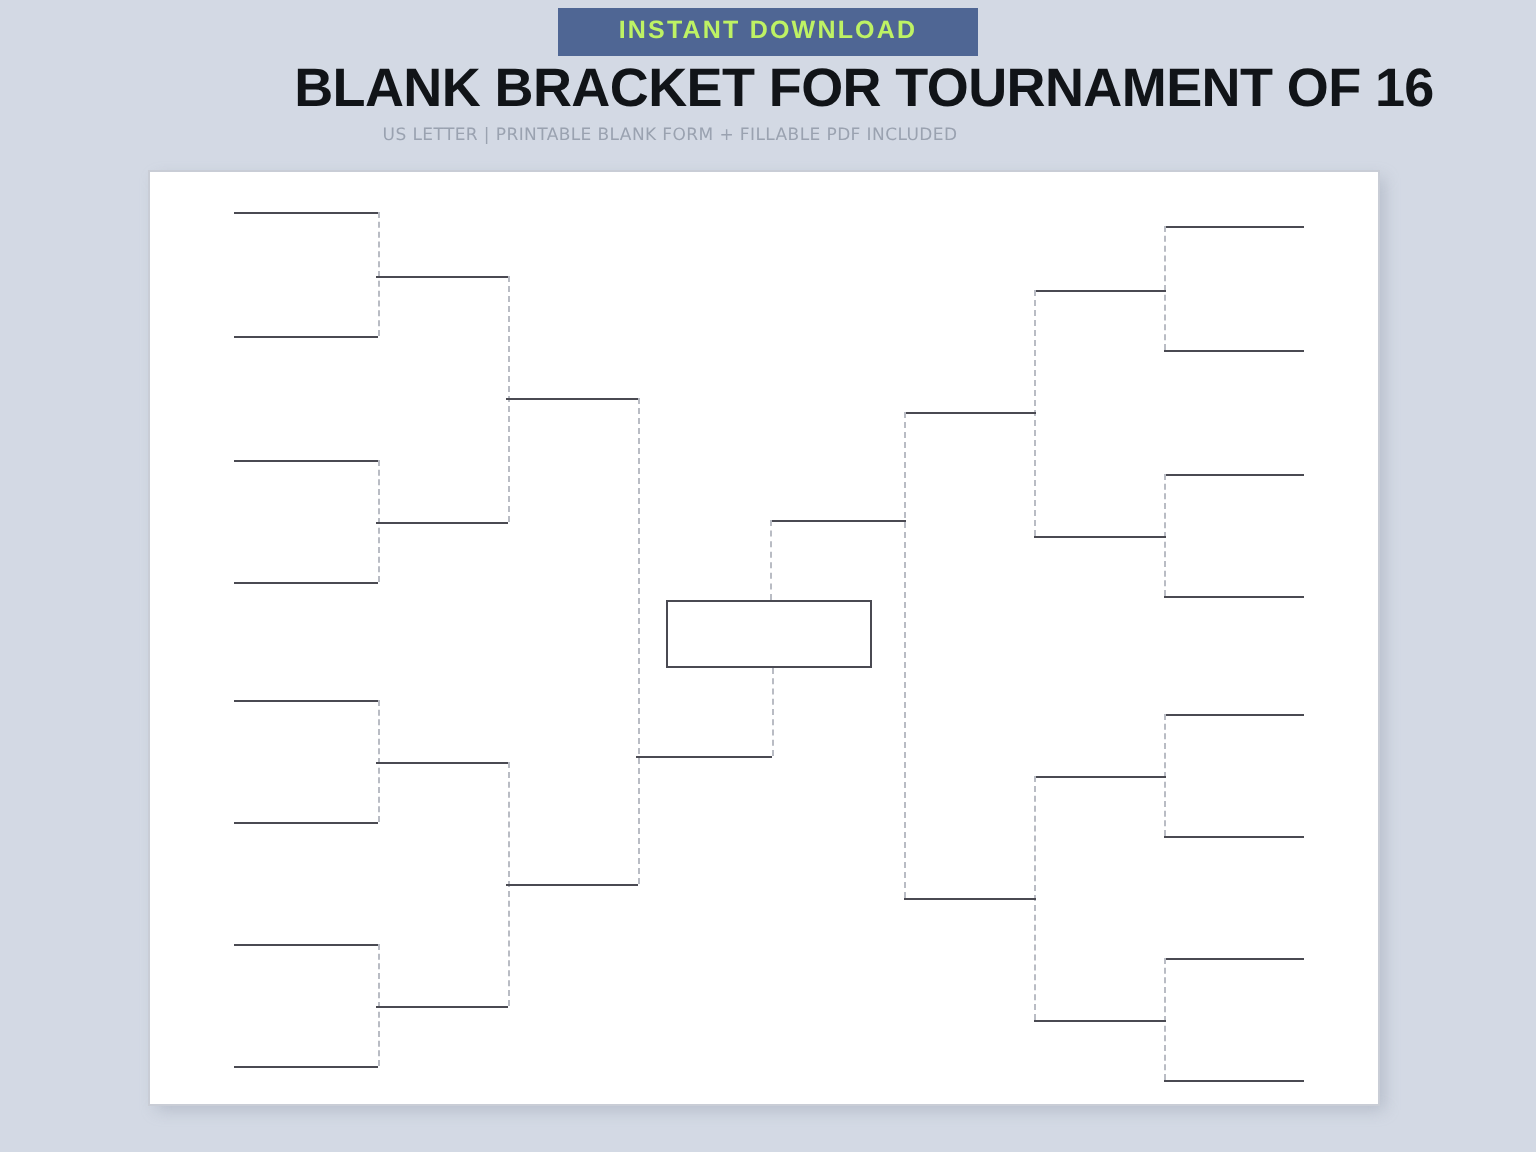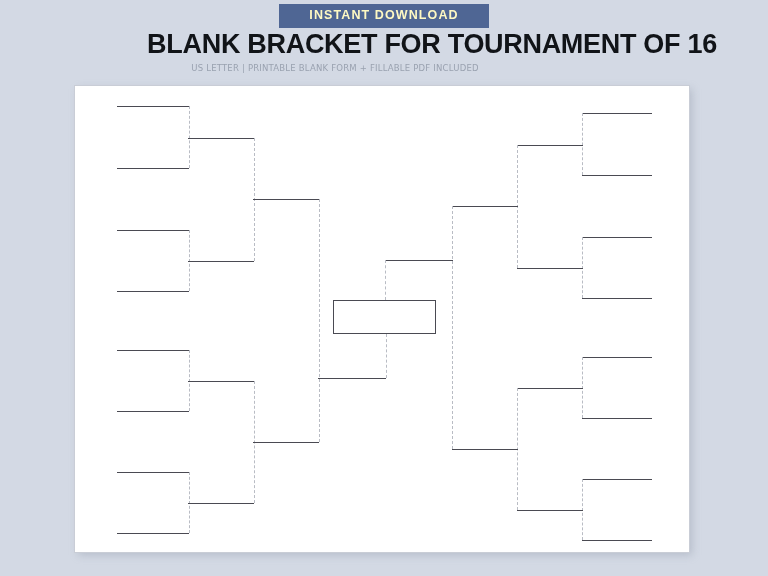--- a/index.html
+++ b/index.html
@@ -19,21 +19,21 @@
   .badge-wrap {
     position: absolute;
     top: 4px;
     left: 0;
     width: 768px;
     text-align: center;
   }
   .badge {
     display: inline-block;
     background: #4f6694;
-    color: #fef9c3;
+    color: #bef264;
     font-size: 12.5px;
     font-weight: bold;
     letter-spacing: 1.1px;
     padding: 5px 30px 6px 30px;
     line-height: 1;
   }
 
   .title {
     position: absolute;
     top: 30px;

